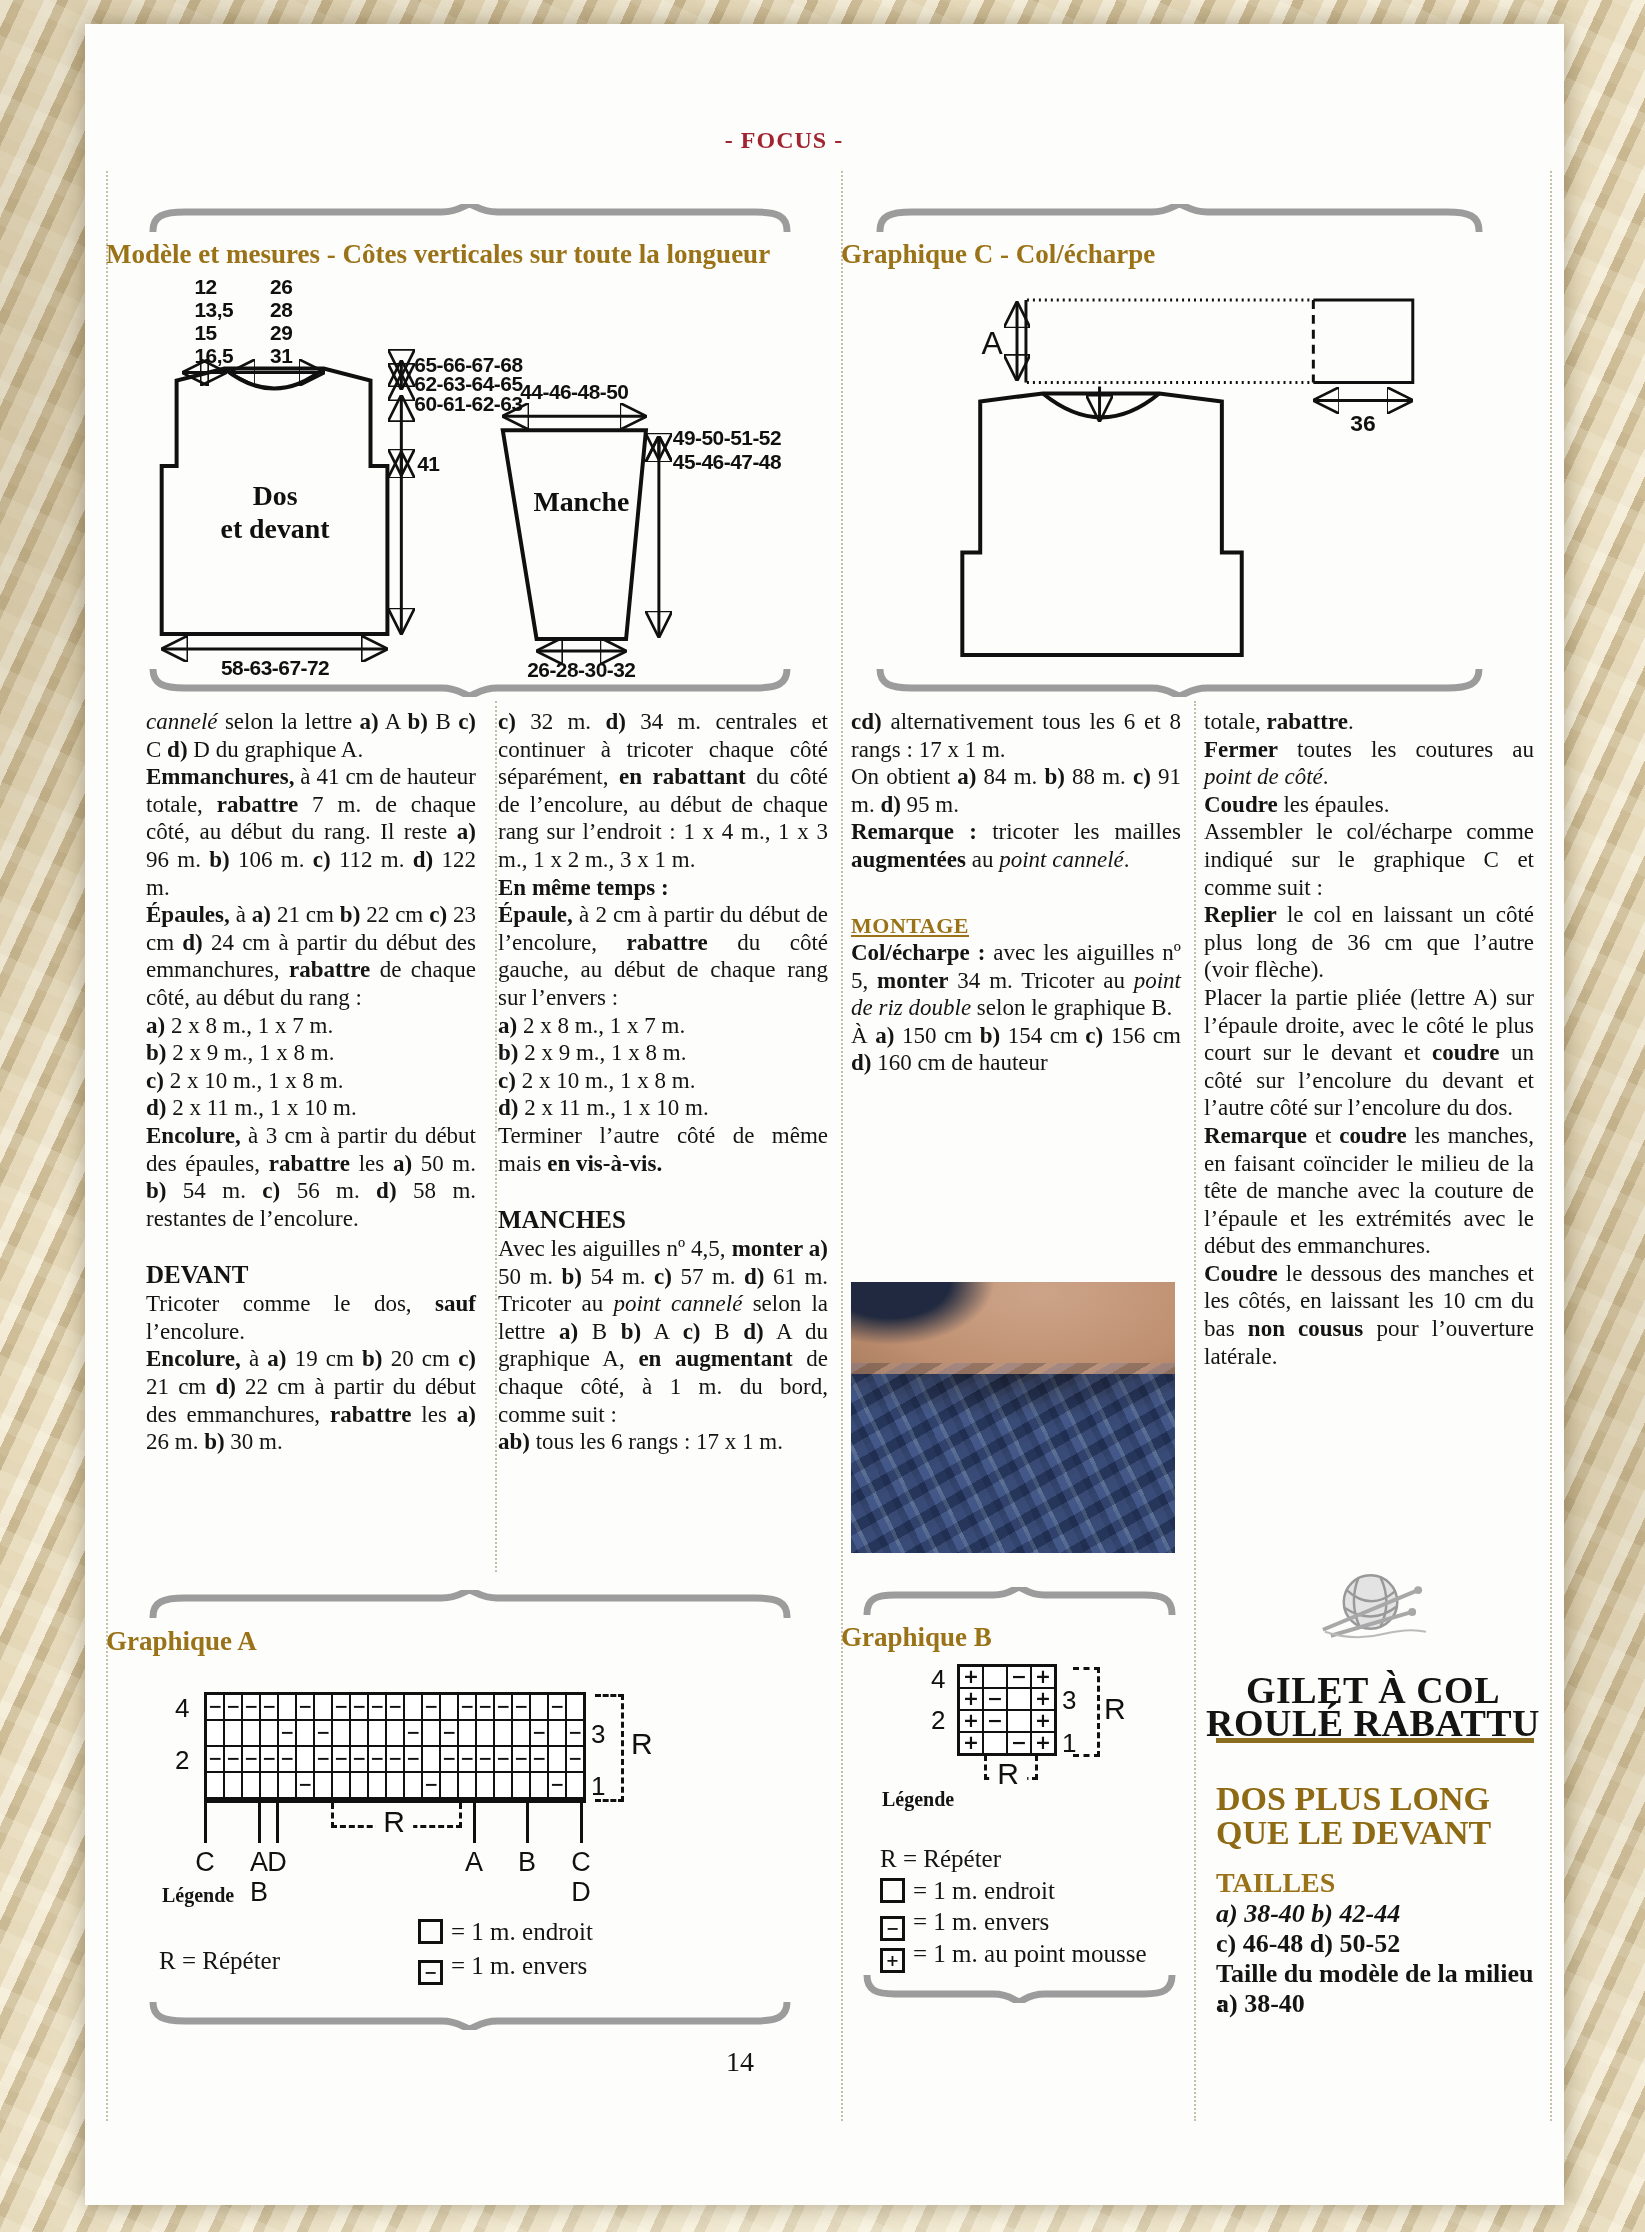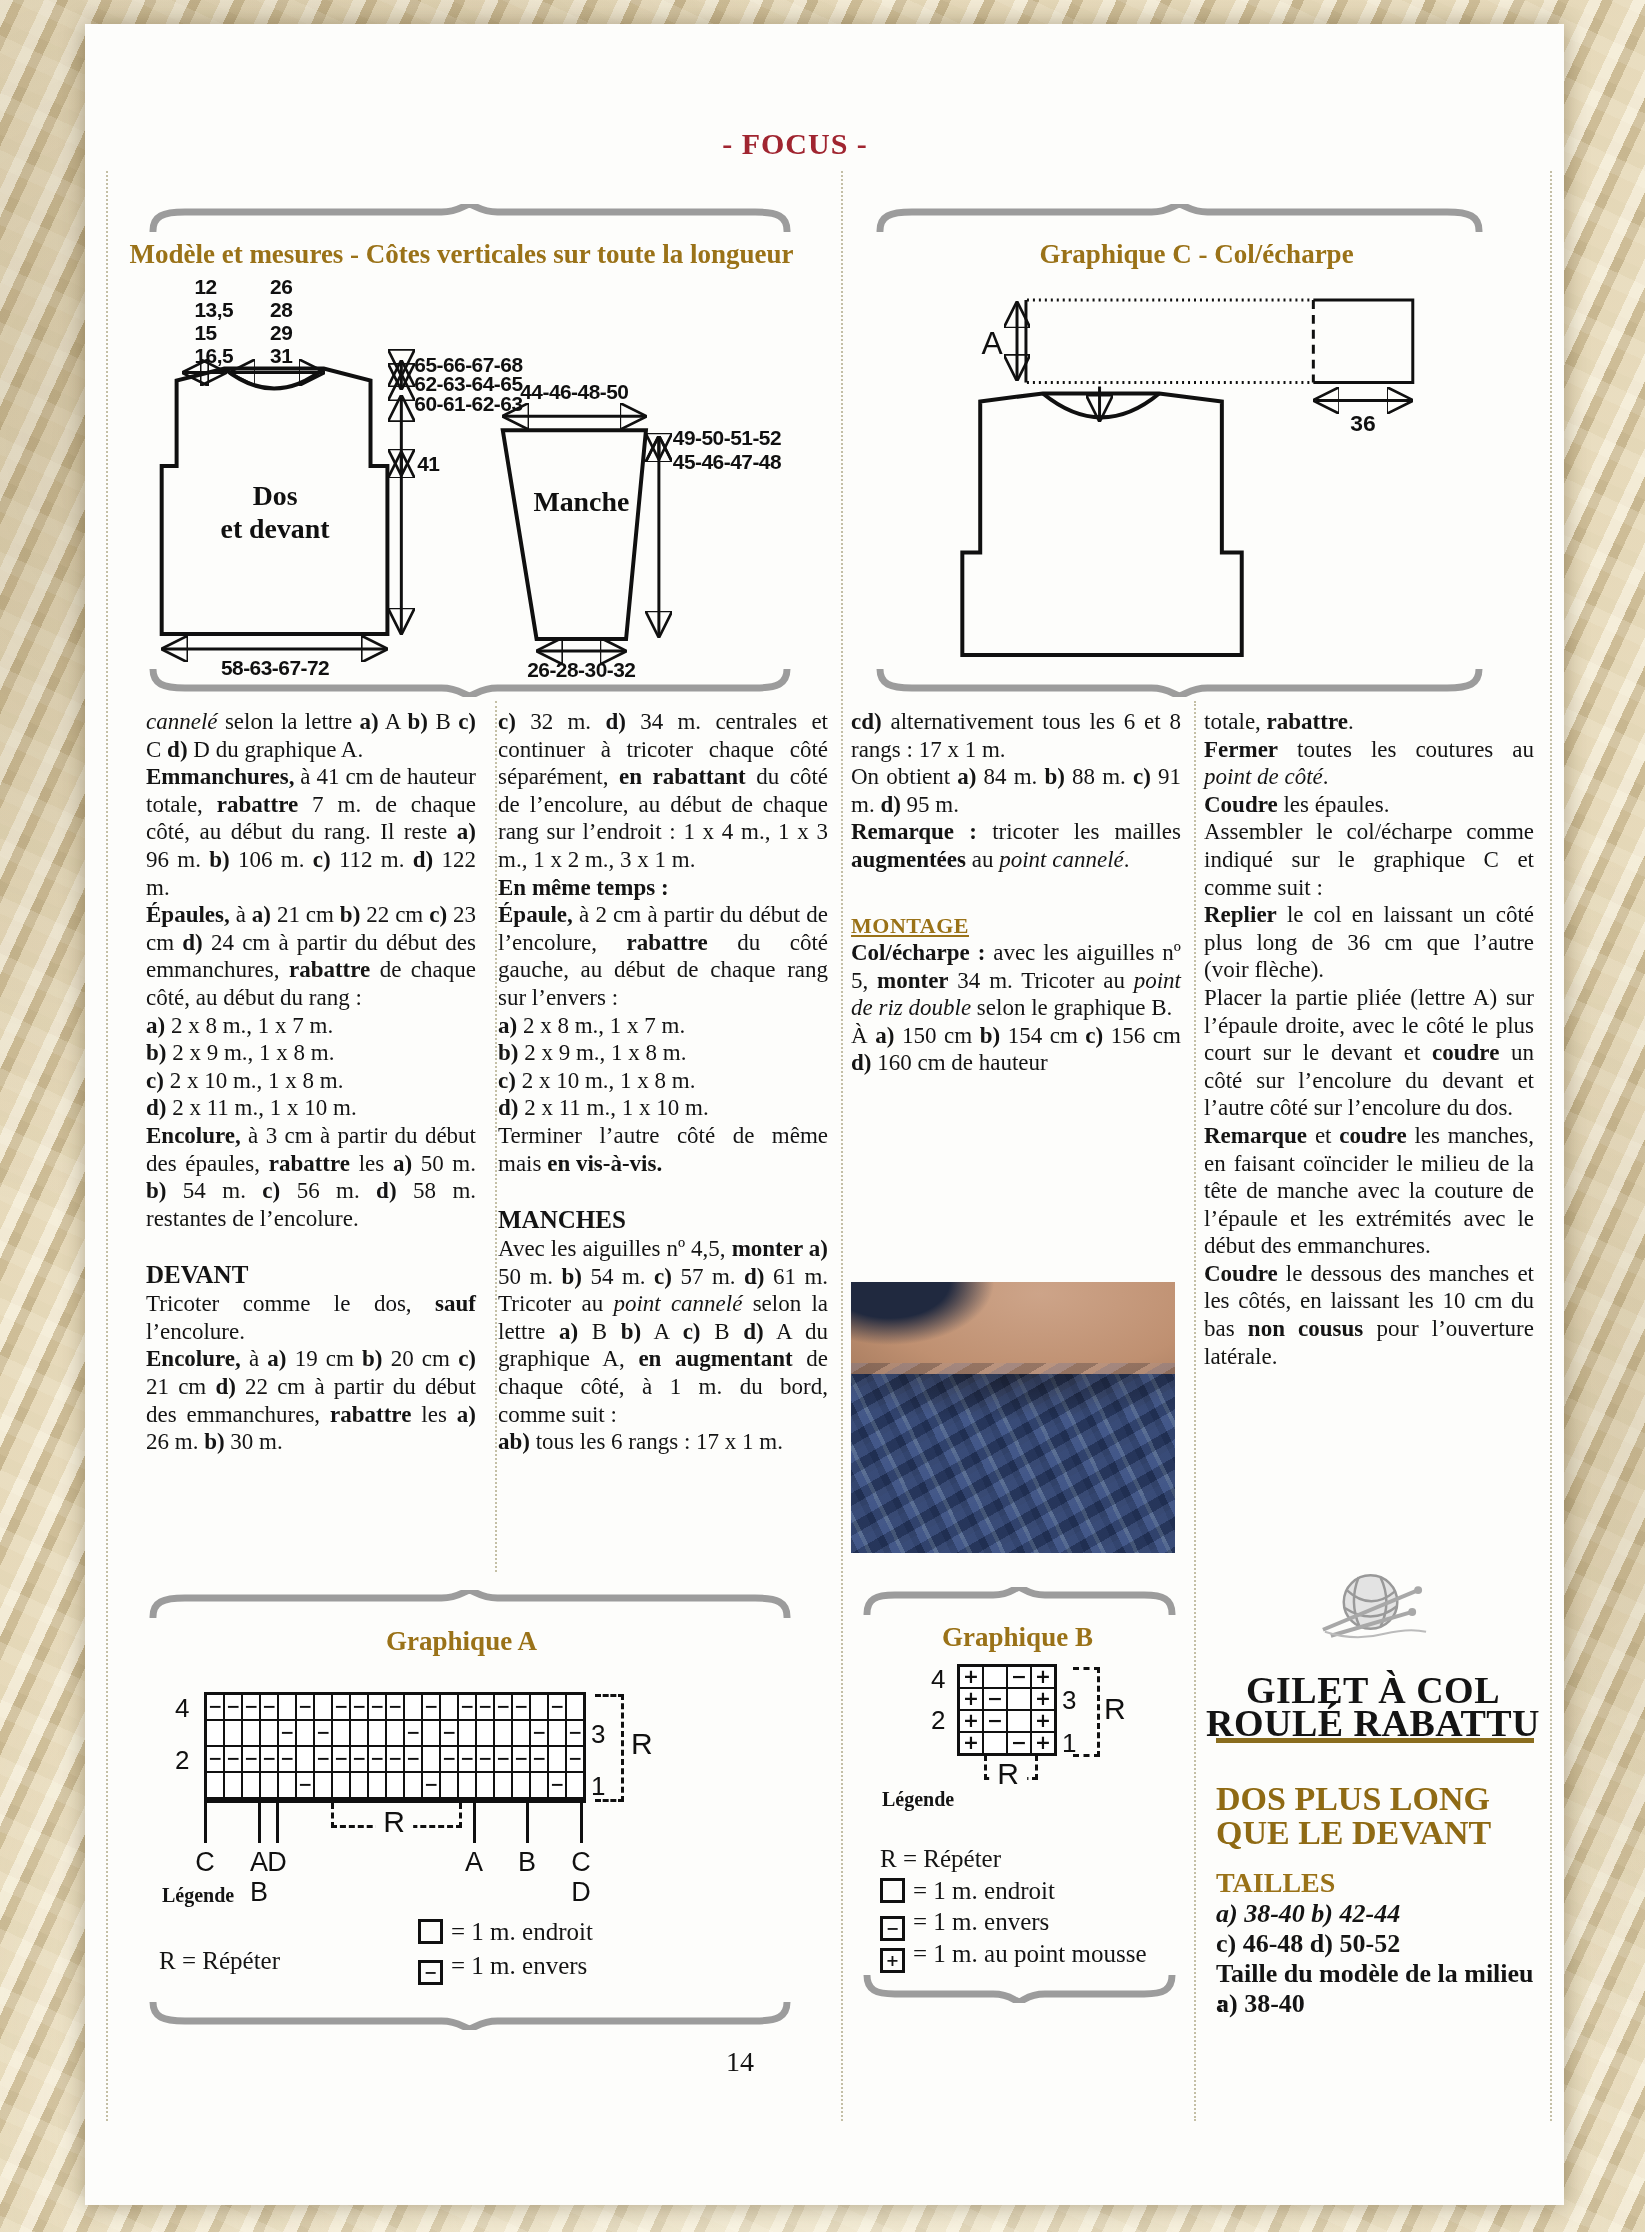--- a/index.html
+++ b/index.html
@@ -8,24 +8,24 @@
     background-color:#d8c9a5;
     background-image:
       radial-gradient(circle at 12% 20%, rgba(110,90,50,.20), transparent 34%),
       radial-gradient(circle at 90% 65%, rgba(120,100,60,.16), transparent 30%),
       radial-gradient(circle at 50% 95%, rgba(255,252,238,.5), transparent 40%),
       repeating-linear-gradient(115deg, rgba(248,241,222,.85) 0 12px, rgba(196,178,138,.55) 12px 22px, rgba(234,222,192,.8) 22px 40px),
       repeating-linear-gradient(25deg, rgba(255,255,248,.35) 0 16px, rgba(170,150,110,.25) 16px 30px, rgba(220,205,170,.3) 30px 52px);
     font-family:"Liberation Serif","DejaVu Serif",serif;color:#141414;
   }
   #sheet{position:absolute;left:85px;top:24px;width:1479px;height:2181px;background:#fdfdfb;box-shadow:0 0 22px rgba(70,55,20,.4);}
-  .focus{position:absolute;left:11px;top:127px;width:1568px;text-align:center;
-    font-weight:bold;font-size:30px;color:#a02530;letter-spacing:1px;}
+  .focus{position:absolute;left:0;top:127px;width:1568px;text-align:center;
+    font-weight:bold;font-size:24px;color:#a02530;letter-spacing:1px;}
   .vsep{position:absolute;width:0;border-left:2px dotted rgba(150,140,95,.55);}
-  .sec-title{position:absolute;font-weight:bold;font-size:27px;color:#9a7218;text-align:center;}
+  .sec-title{position:absolute;font-weight:bold;font-size:27px;color:#9a7218;}
   .brace{position:absolute;}
   .brace path{stroke:#9c9c9c;stroke-width:7;fill:none;stroke-linecap:round;}
 
   
   .col{position:absolute;top:708px;width:330px;font-size:23px;line-height:1.2;text-align:justify;}
   .col p{margin:0;}
   .col p.h{font-weight:bold;font-size:25px;margin-top:28px;}
   .col p.hg{font-weight:bold;font-size:22px;margin-top:39px;color:#9a7218;letter-spacing:0.5px;text-decoration:underline;}
 
   

